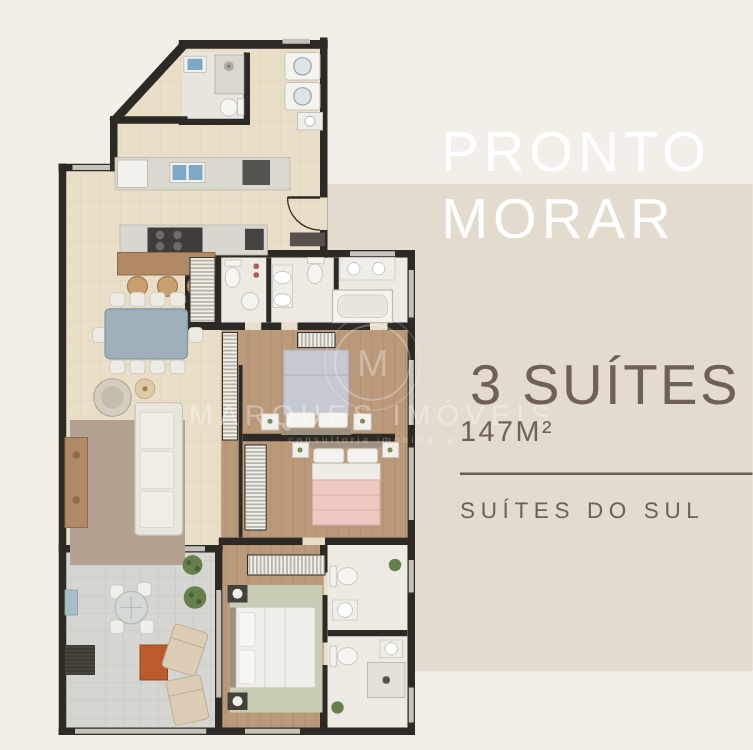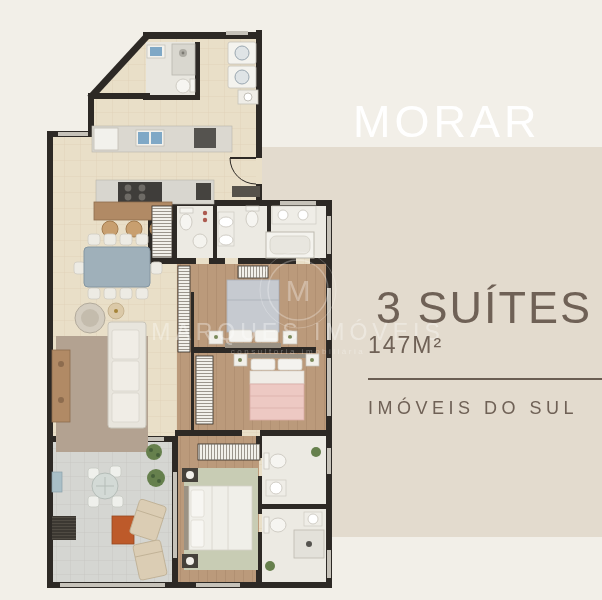--- a/index.html
+++ b/index.html
@@ -320,19 +320,20 @@
   <g fill="#ffffff" font-family="Liberation Sans, sans-serif" text-anchor="middle">
     <circle cx="298" cy="290" r="30" fill="none" stroke="#ffffff" stroke-width="1.5" opacity="0.28"></circle>
     <circle cx="298" cy="290" r="38" fill="none" stroke="#ffffff" stroke-width="1" opacity="0.22"></circle>
     <text x="298" y="301" font-size="30" font-weight="300" opacity="0.32">M</text>
     <text x="298" y="340" font-size="23" font-weight="300" letter-spacing="5" opacity="0.34">MARQUES IMÓVEIS</text>
     <text x="298" y="354" font-size="8" font-weight="300" letter-spacing="2.5" opacity="0.3">consultoria imobiliária</text>
   </g>
 </svg>
 
 <div class="headline">
+  <span>PRONTO</span>
   <span>MORAR</span>
 </div>
 
 <div class="suites">3 SUÍTES</div>
 <div class="area">147M²</div>
 <div class="rule"></div>
-<div class="location">IMÓVEIS DO SUL</div>
+<div class="location">SUÍTES DO SUL</div>
 
 </body></html>

